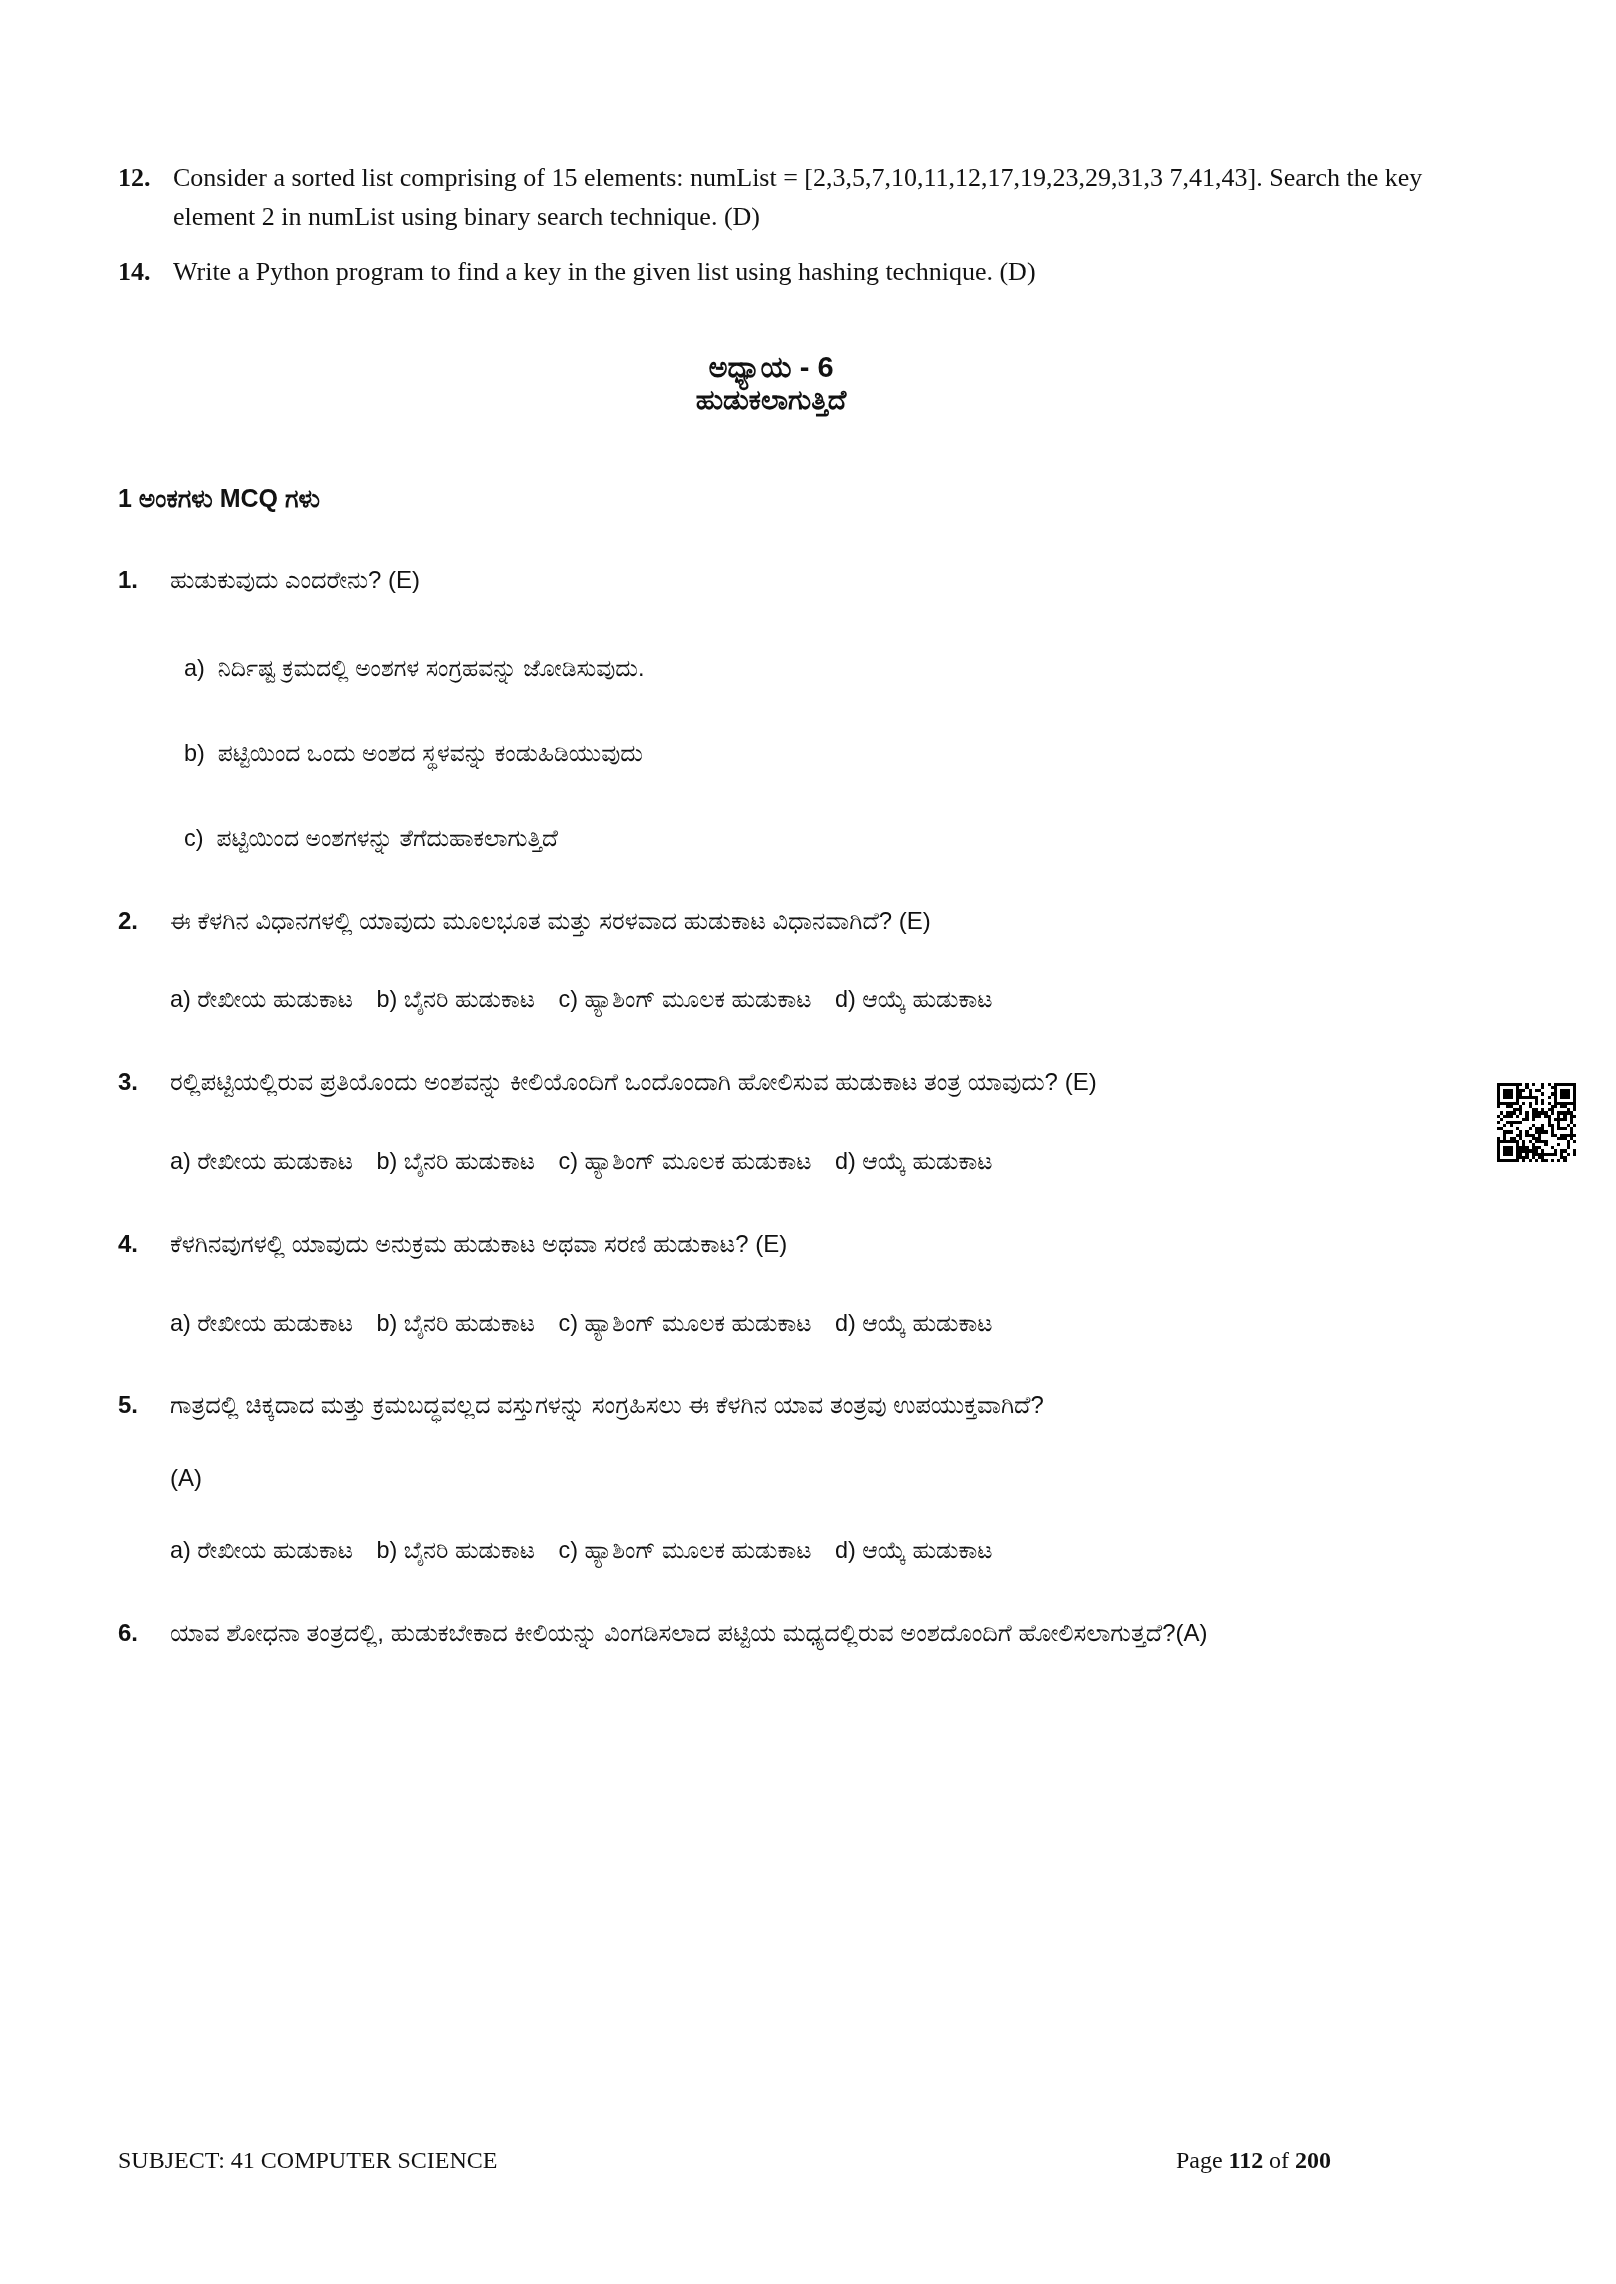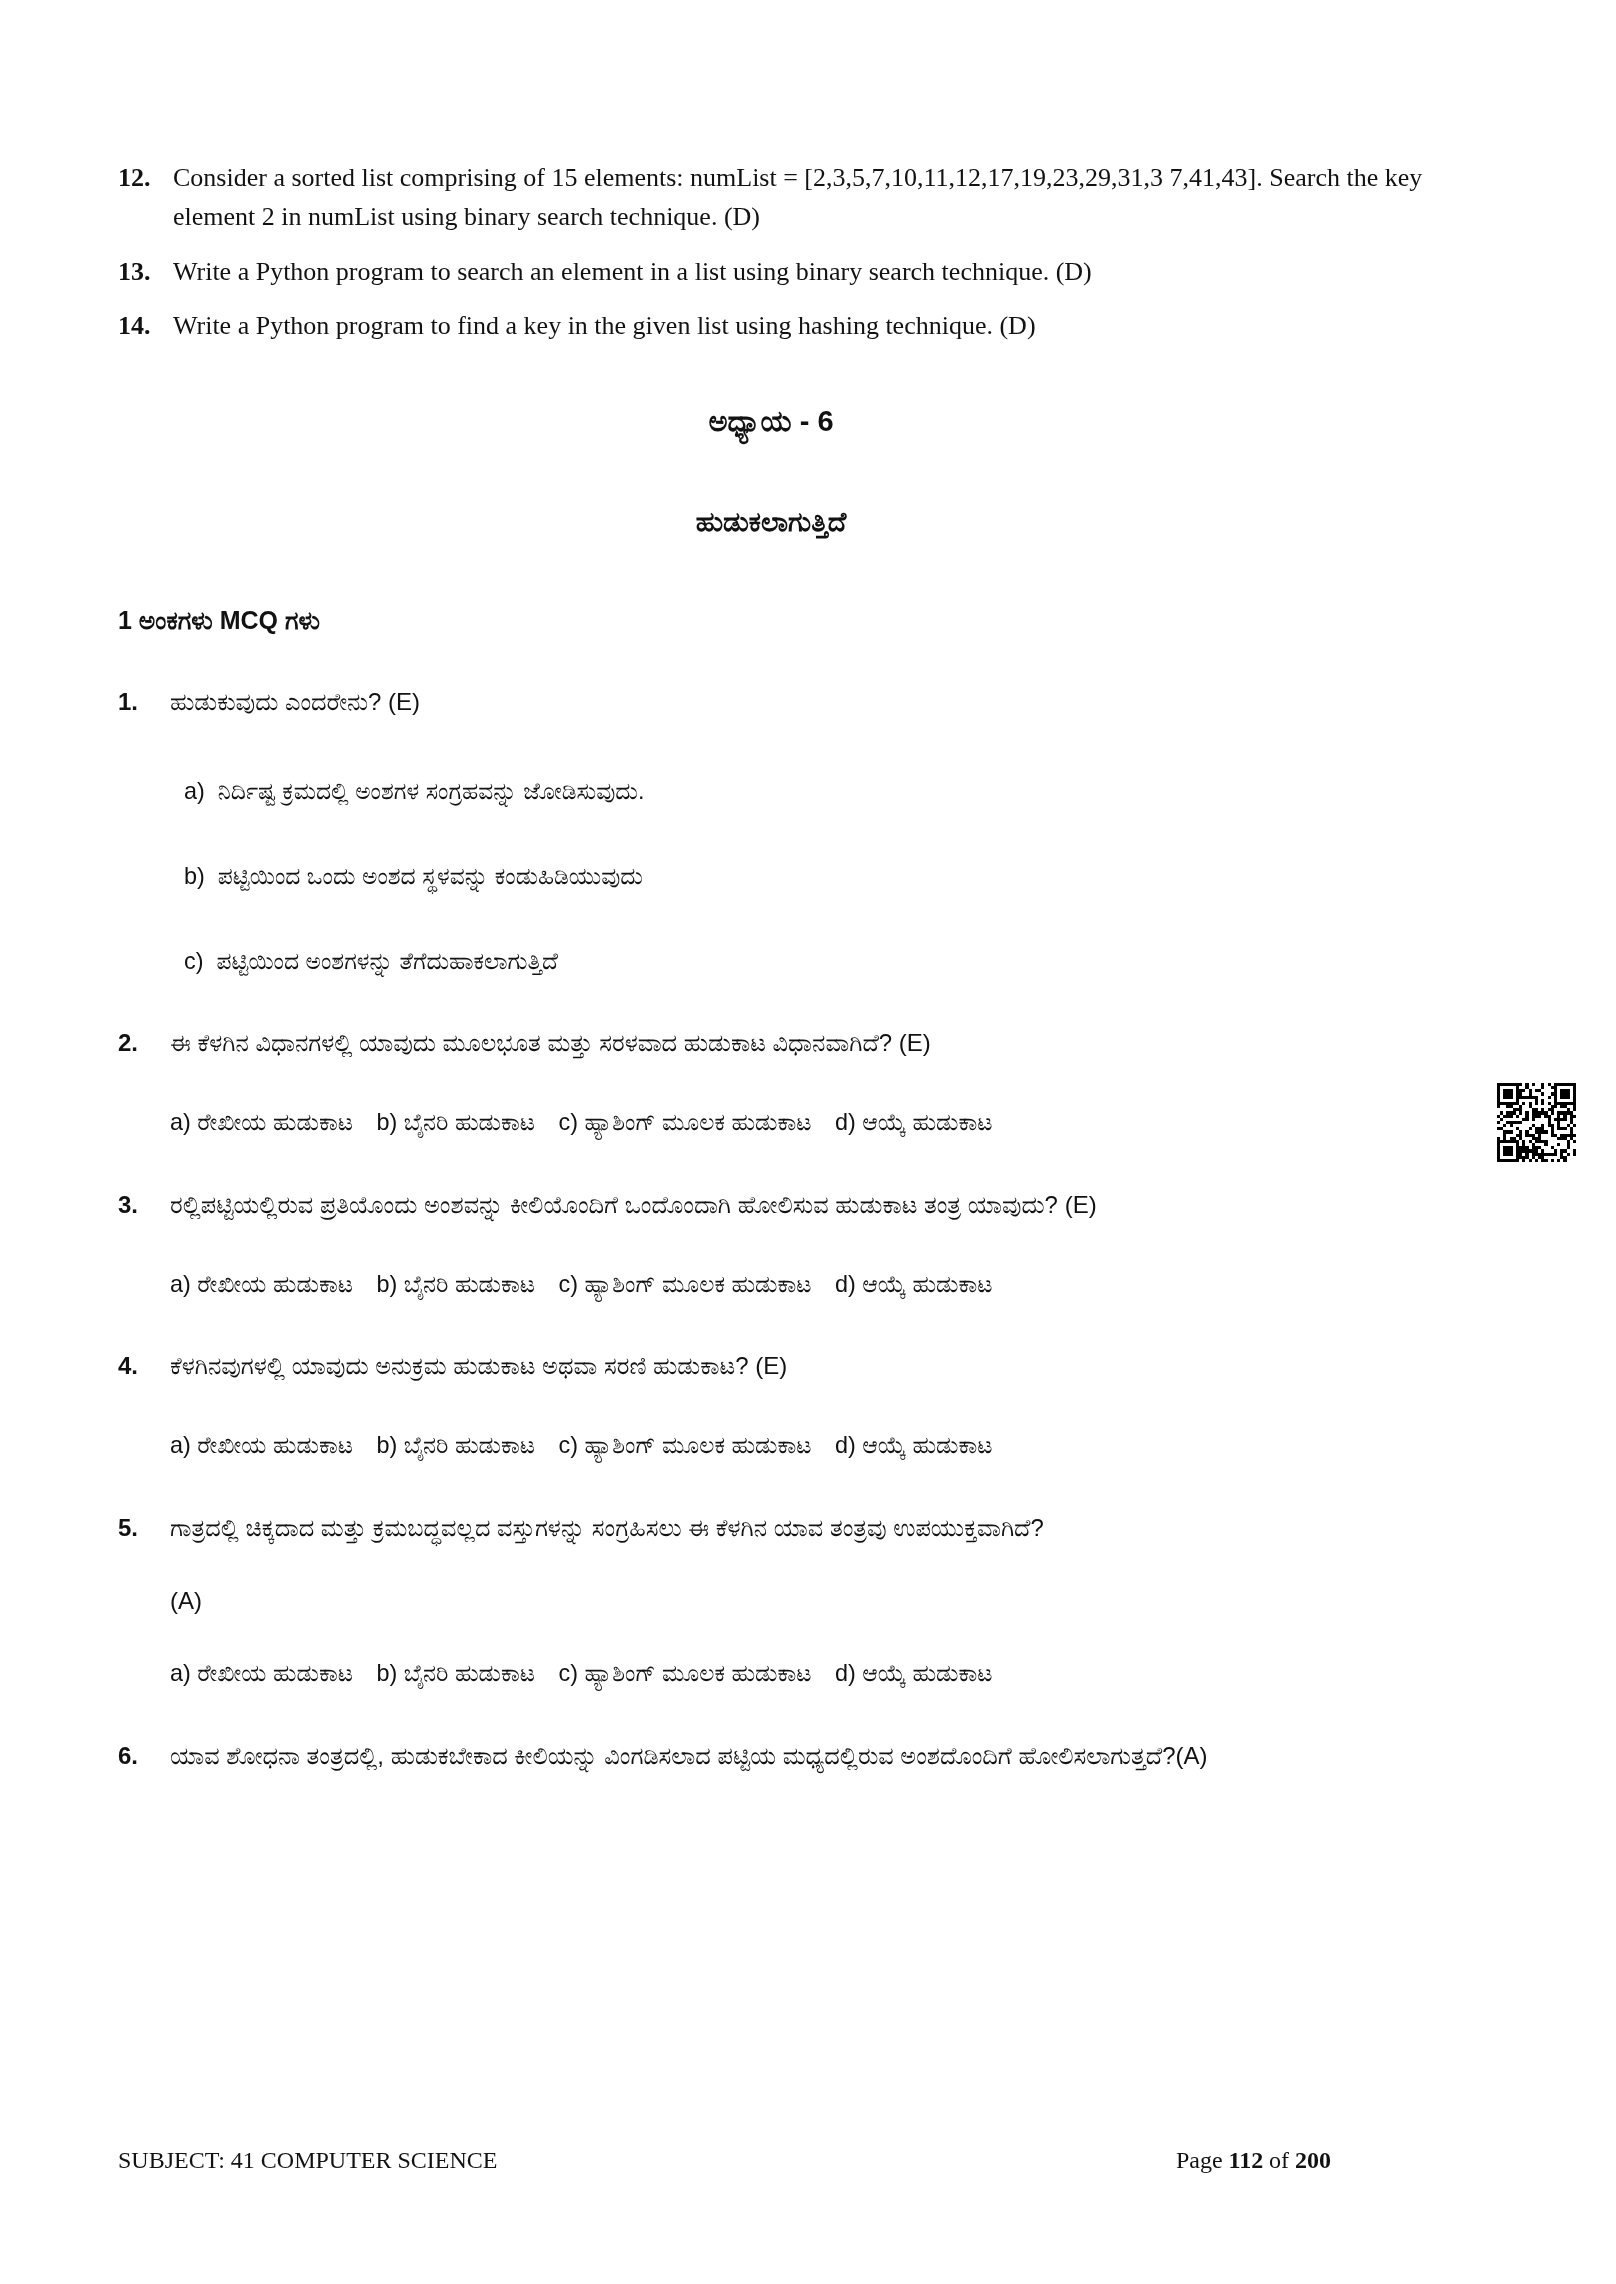--- a/index.html
+++ b/index.html
@@ -13,21 +13,21 @@
   
   .eq{position:relative;padding-left:55px;font-size:26px;line-height:1.5;margin-bottom:15.6px;}
   .eq-num{position:absolute;left:0;top:0;font-weight:700;}
 
   .chapter-heading{
     text-align:center;font-weight:700;font-size:29px;
     font-family:"Liberation Sans", sans-serif;margin-top:60px;
   }
   .chapter-title{
     text-align:center;font-weight:700;font-size:27px;
-    font-family:"Liberation Sans", sans-serif;margin-top:68px;
+    font-family:"Liberation Sans", sans-serif;
   }
   .section-header{
     font-weight:700;font-size:25px;
     font-family:"Liberation Sans", sans-serif;margin-top:68px;
   }
 
   .mcq{margin-top:46px;}
   .mcq-q{
     position:relative;padding-left:52px;font-size:24px;line-height:1.7;
     font-family:"Liberation Sans", sans-serif;
@@ -67,24 +67,20 @@
 </style>
 </head>
 <body>
 
 <div class="page">
   <div class="content">
 
     <div class="eq">
       <span class="eq-num">12.</span>
       <span>Consider a sorted list comprising of 15 elements: numList = [2,3,5,7,10,11,12,17,19,23,29,31,3 7,41,43]. Search the key element 2 in numList using binary search technique. (D)</span>
-    </div>
-    <div class="eq">
-      <span class="eq-num">13.</span>
-      <span>Write a Python program to search an element in a list using binary search technique. (D)</span>
     </div>
     <div class="eq">
       <span class="eq-num">14.</span>
       <span>Write a Python program to find a key in the given list using hashing technique. (D)</span>
     </div>
 
     <div class="chapter-heading">ಅಧ್ಯಾಯ - 6</div>
     <div class="chapter-title">ಹುಡುಕಲಾಗುತ್ತಿದೆ</div>
     <div class="section-header">1 ಅಂಕಗಳು MCQ ಗಳು</div>
 

